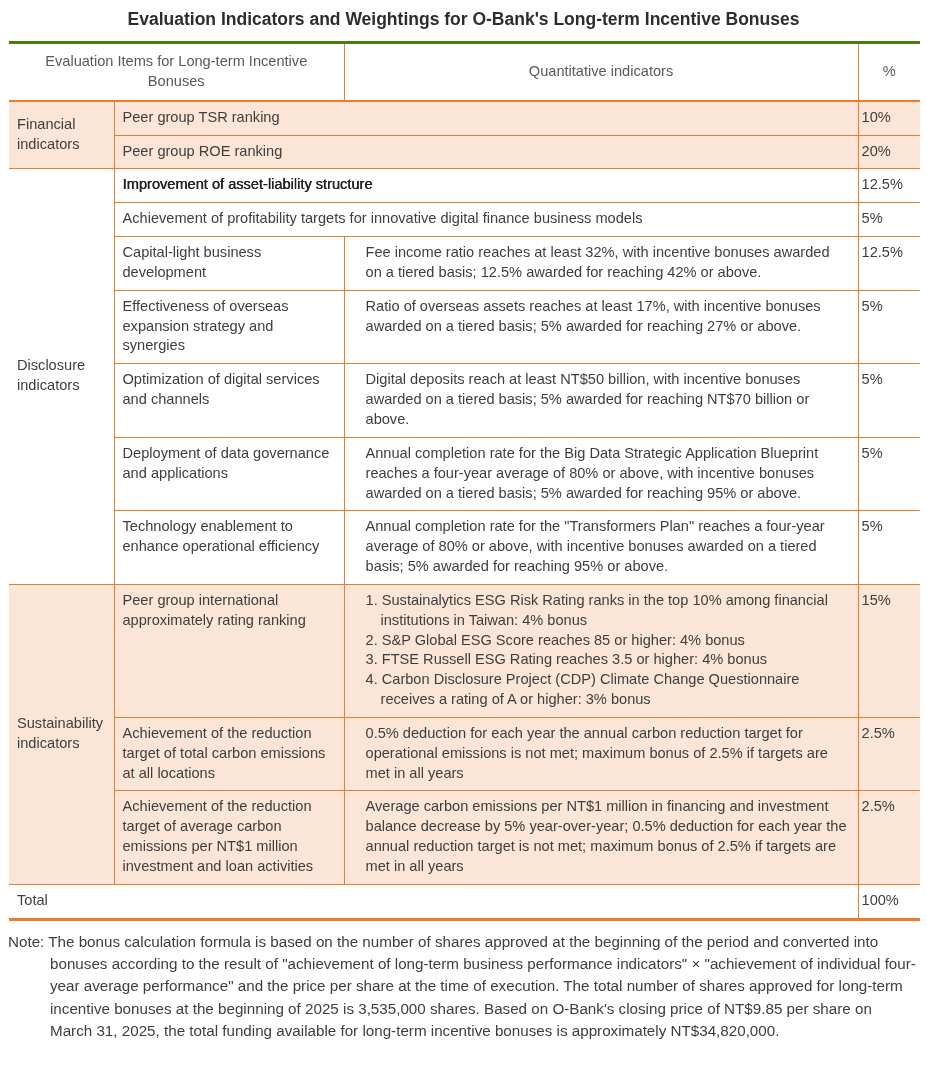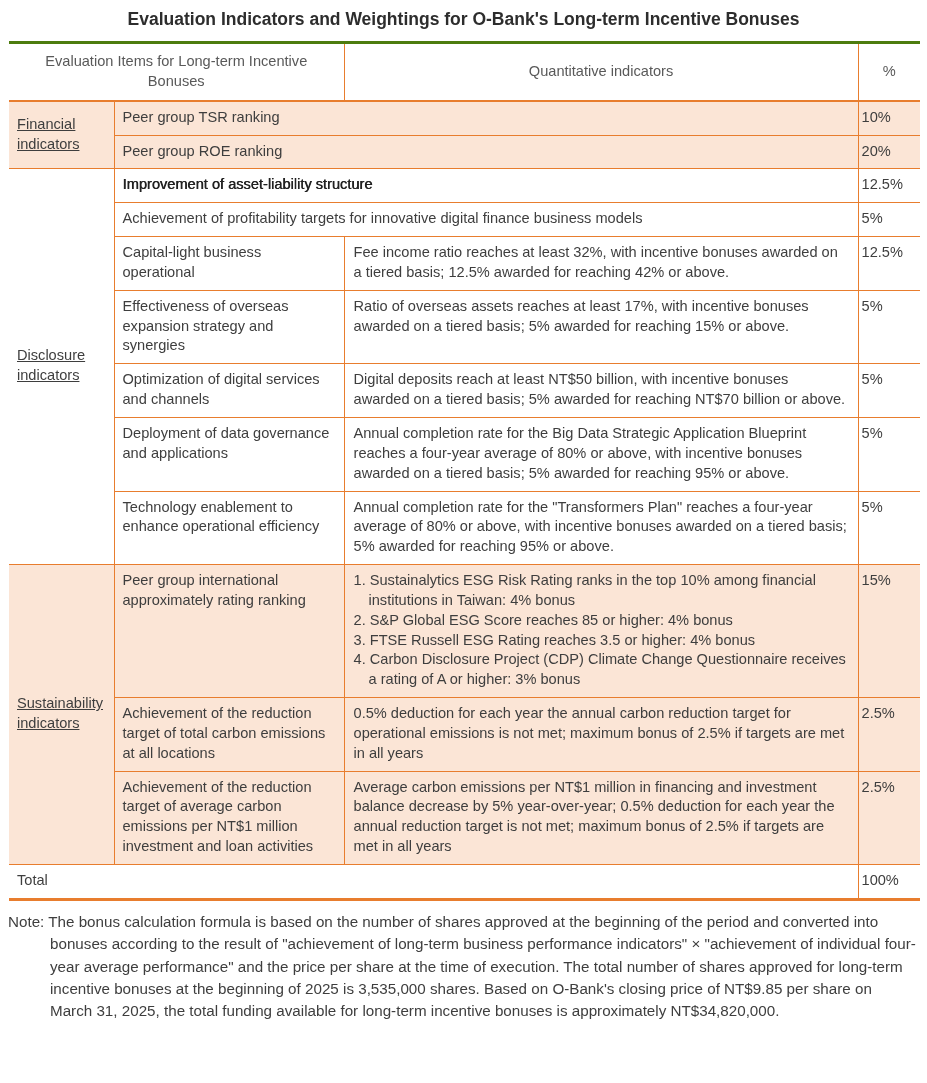--- a/index.html
+++ b/index.html
@@ -44,23 +44,22 @@
     vertical-align:middle;
     color:#595959;
     padding:8px 6px;
     background:#ffffff;
   }
   tr.shade td{background:#FBE5D6;}
   td.group{
     vertical-align:middle;
     padding-left:8px;
     padding-right:4px;
-    text-decoration:underline;
   }
-  td.quant{padding-left:9px;padding-right:10px;}
+  td.quant{padding-left:21px;padding-right:10px;}
   td.pct{
     text-align:left;
     padding-right:8px;
     padding-left:3px;
   }
   td.emph{
     color:#222222;
     text-shadow:0.45px 0 0 currentColor;
   }
   .li{padding-left:15px;text-indent:-15px;}
@@ -109,27 +108,27 @@
     <tr>
       <td rowspan="7" class="group">Disclosure indicators</td>
       <td colspan="2" class="item emph">Improvement of asset-liability structure</td>
       <td class="pct">12.5%</td>
     </tr>
     <tr>
       <td colspan="2" class="item">Achievement of profitability targets for innovative digital finance business models</td>
       <td class="pct">5%</td>
     </tr>
     <tr>
-      <td class="item">Capital-light business operational</td>
+      <td class="item">Capital-light business development</td>
       <td class="quant">Fee income ratio reaches at least 32%, with incentive bonuses awarded on a tiered basis; 12.5% awarded for reaching 42% or above.</td>
       <td class="pct">12.5%</td>
     </tr>
     <tr>
       <td class="item">Effectiveness of overseas expansion strategy and synergies</td>
-      <td class="quant">Ratio of overseas assets reaches at least 17%, with incentive bonuses awarded on a tiered basis; 5% awarded for reaching 15% or above.</td>
+      <td class="quant">Ratio of overseas assets reaches at least 17%, with incentive bonuses awarded on a tiered basis; 5% awarded for reaching 27% or above.</td>
       <td class="pct">5%</td>
     </tr>
     <tr>
       <td class="item">Optimization of digital services and channels</td>
       <td class="quant">Digital deposits reach at least NT$50 billion, with incentive bonuses awarded on a tiered basis; 5% awarded for reaching NT$70 billion or above.</td>
       <td class="pct">5%</td>
     </tr>
     <tr>
       <td class="item">Deployment of data governance and applications</td>
       <td class="quant">Annual completion rate for the Big Data Strategic Application Blueprint reaches a four-year average of 80% or above, with incentive bonuses awarded on a tiered basis; 5% awarded for reaching 95% or above.</td>

